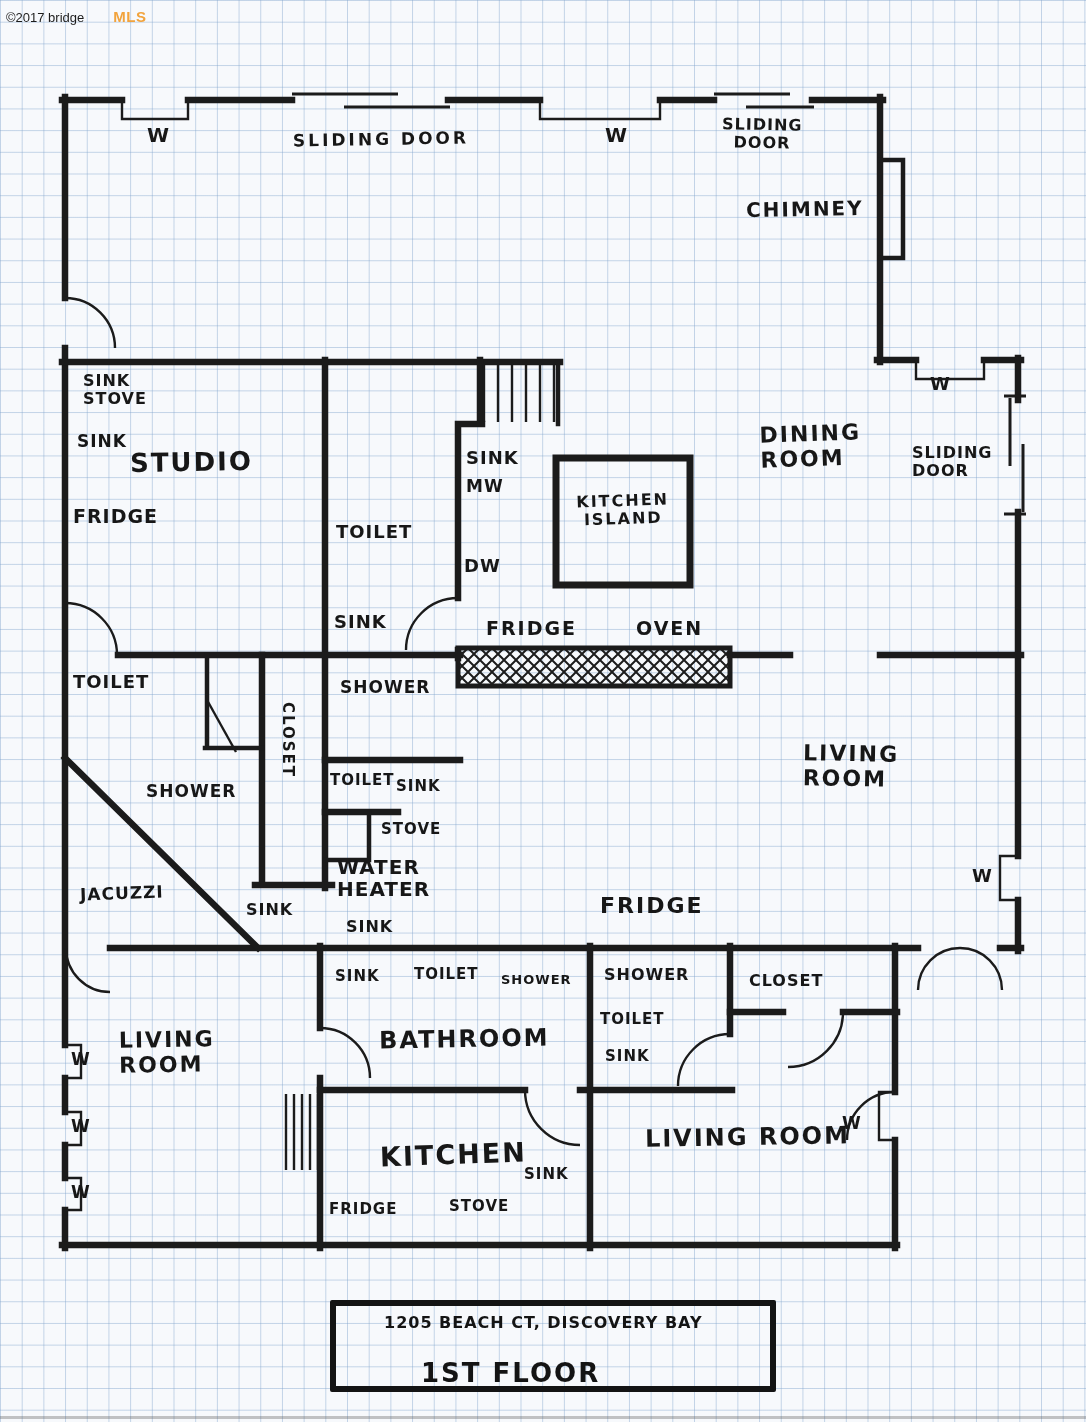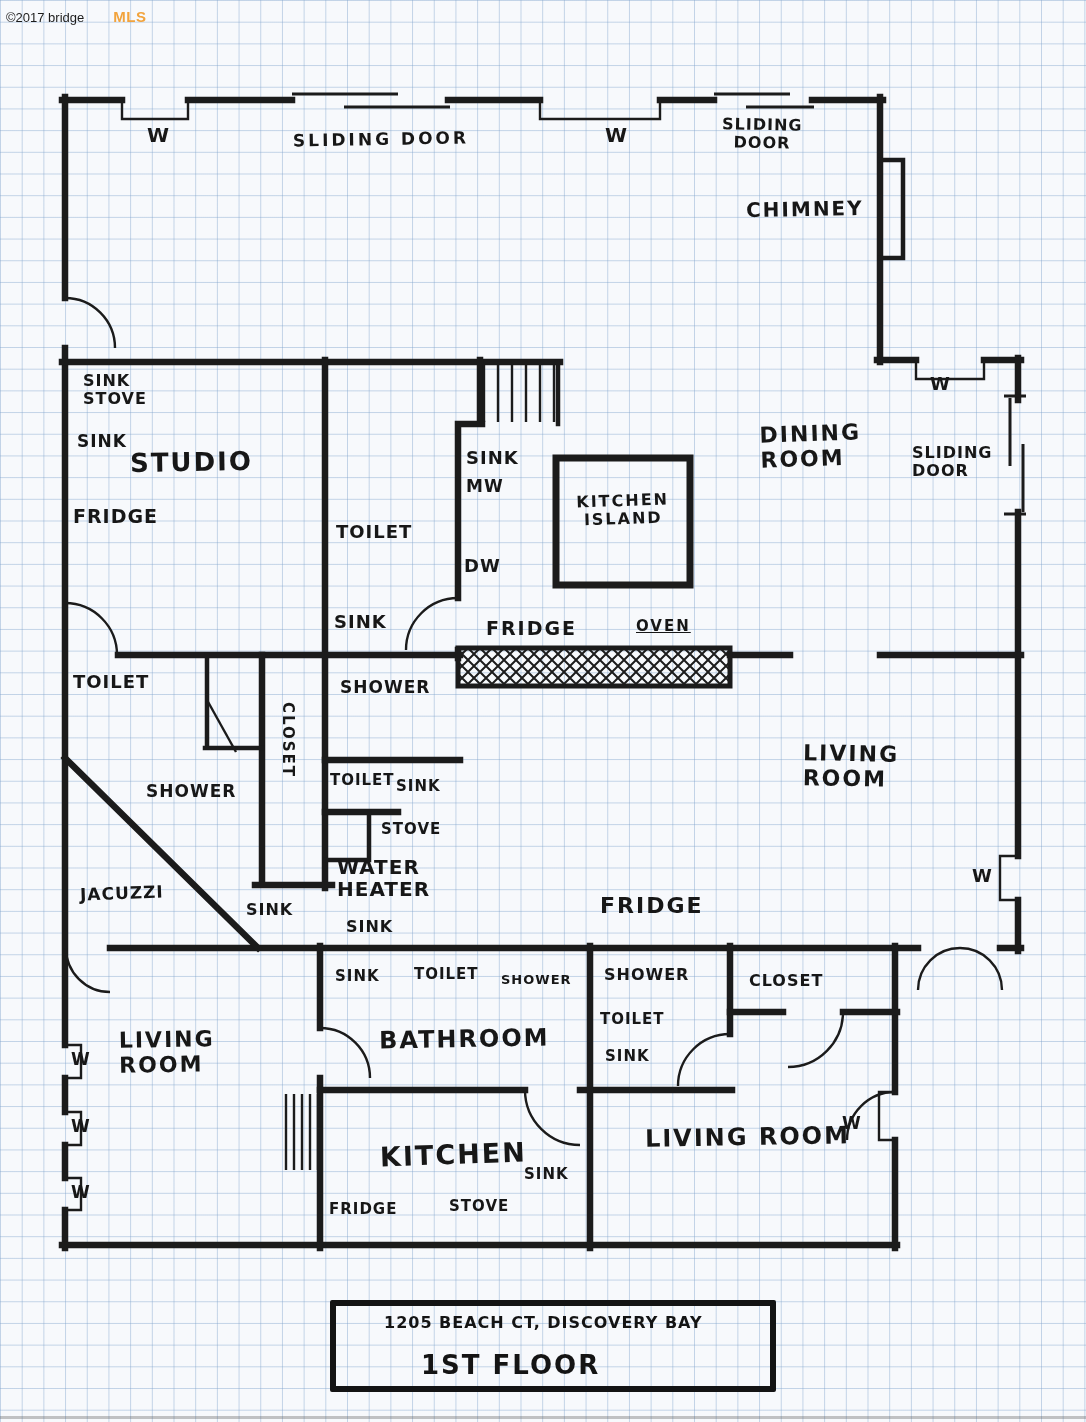--- a/index.html
+++ b/index.html
@@ -36,21 +36,21 @@
   #title-box{
     position:absolute;left:330px;top:1300px;width:446px;height:92px;
     border:6px solid #141414;border-radius:2px;
     box-sizing:border-box;
   }
   #title-line1{
     position:absolute;left:0;top:7px;width:100%;text-align:left;
     font-weight:700;font-size:16px;color:#141414;letter-spacing:1px;padding-left:48px;
   }
   #title-line2{
-    position:absolute;left:85px;top:44px;
+    position:absolute;left:85px;top:52px;
     font-weight:700;font-size:26px;color:#141414;letter-spacing:2px;
   }
   .scan-edge{position:absolute;left:0;width:100%;height:3px;background:rgba(90,90,90,.35);}
 </style>
 </head>
 <body>
 
 <div id="page">
 
   <div id="watermark"><span>©2017 bridge</span><span class="brand">MLS</span></div>
@@ -153,21 +153,21 @@
 ISLAND</div>
 
   <div class="lbl" style="left:760px;top:422px;font-size:22px;letter-spacing:2px;transform:rotate(-2deg);">DINING
 ROOM</div>
   <div class="lbl" style="left:930px;top:374px;font-size:18px;">W</div>
   <div class="lbl" style="left:912px;top:444px;font-size:16px;">SLIDING
 DOOR</div>
 
   <div class="lbl" style="left:334px;top:612px;font-size:18px;">SINK</div>
   <div class="lbl" style="left:486px;top:618px;font-size:19px;letter-spacing:2px;">FRIDGE</div>
-  <div class="lbl" style="left:636px;top:618px;font-size:15px;letter-spacing:2px;text-decoration:underline;">OVEN</div>
+  <div class="lbl" style="left:636px;top:618px;font-size:19px;letter-spacing:2px;">OVEN</div>
 
   <div class="lbl" style="left:73px;top:672px;font-size:18px;">TOILET</div>
   <div class="lbl" style="left:340px;top:678px;font-size:17px;">SHOWER</div>
   <div class="lbl" style="left:288px;top:740px;font-size:15px;letter-spacing:2px;transform:translate(-50%,-50%) rotate(90deg);">CLOSET</div>
   <div class="lbl" style="left:146px;top:782px;font-size:17px;">SHOWER</div>
   <div class="lbl" style="left:330px;top:772px;font-size:15px;">TOILET</div>
   <div class="lbl" style="left:396px;top:778px;font-size:15px;">SINK</div>
   <div class="lbl" style="left:381px;top:821px;font-size:15px;">STOVE</div>
   <div class="lbl" style="left:337px;top:856px;font-size:20px;">WATER
 HEATER</div>

